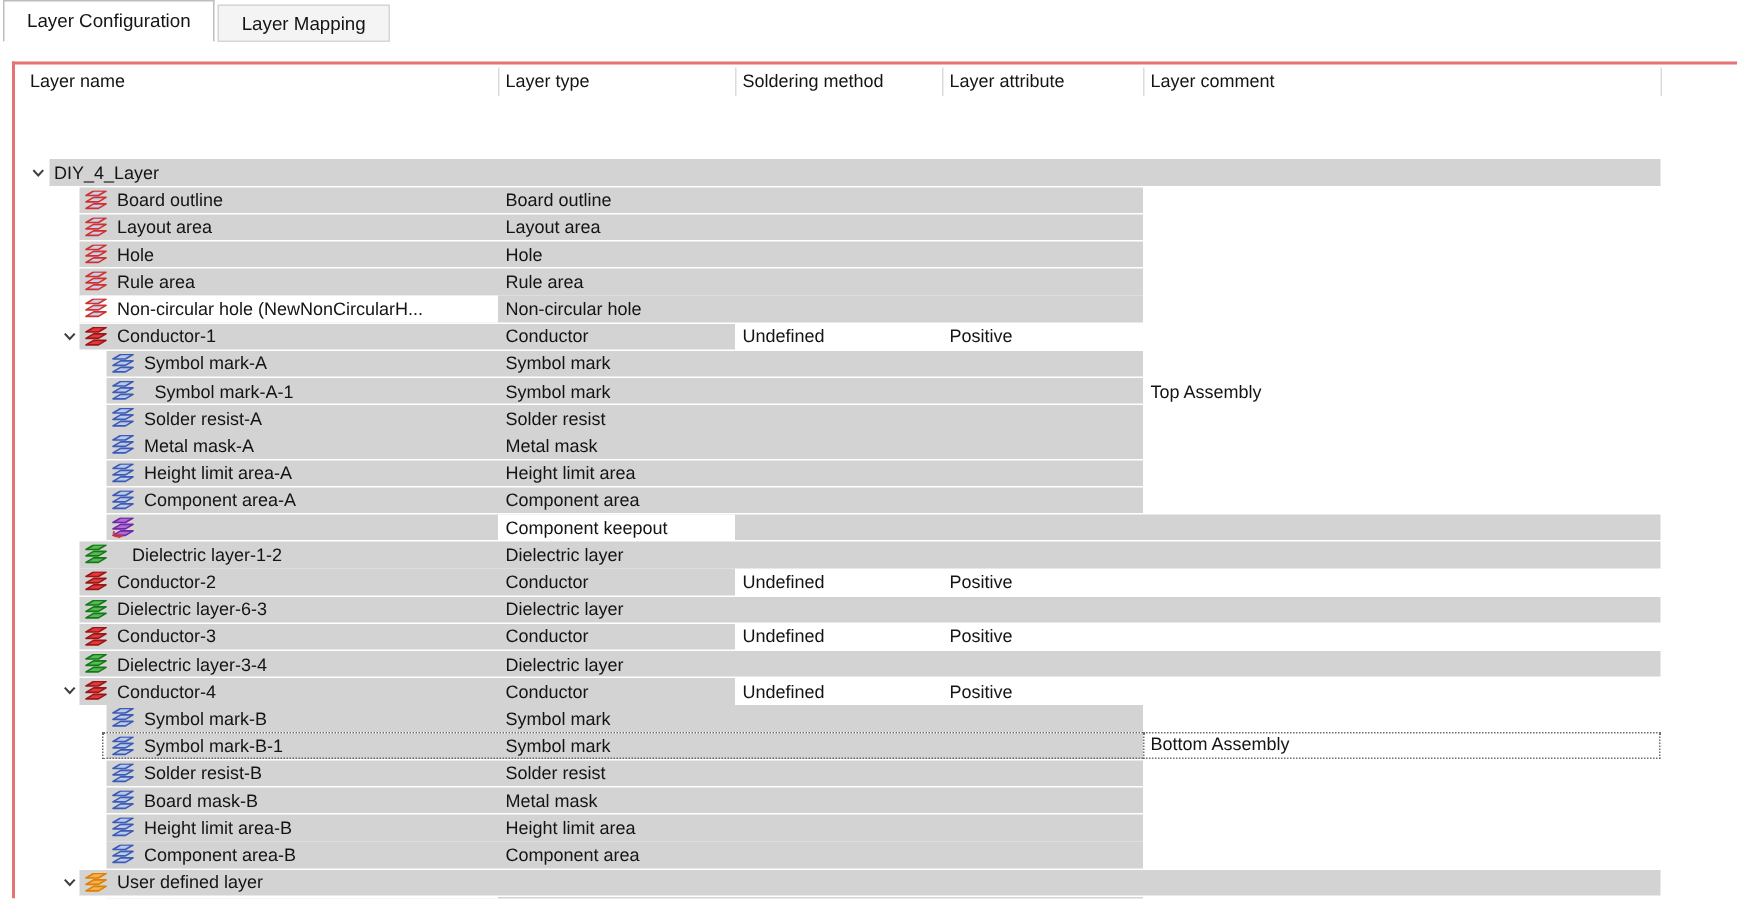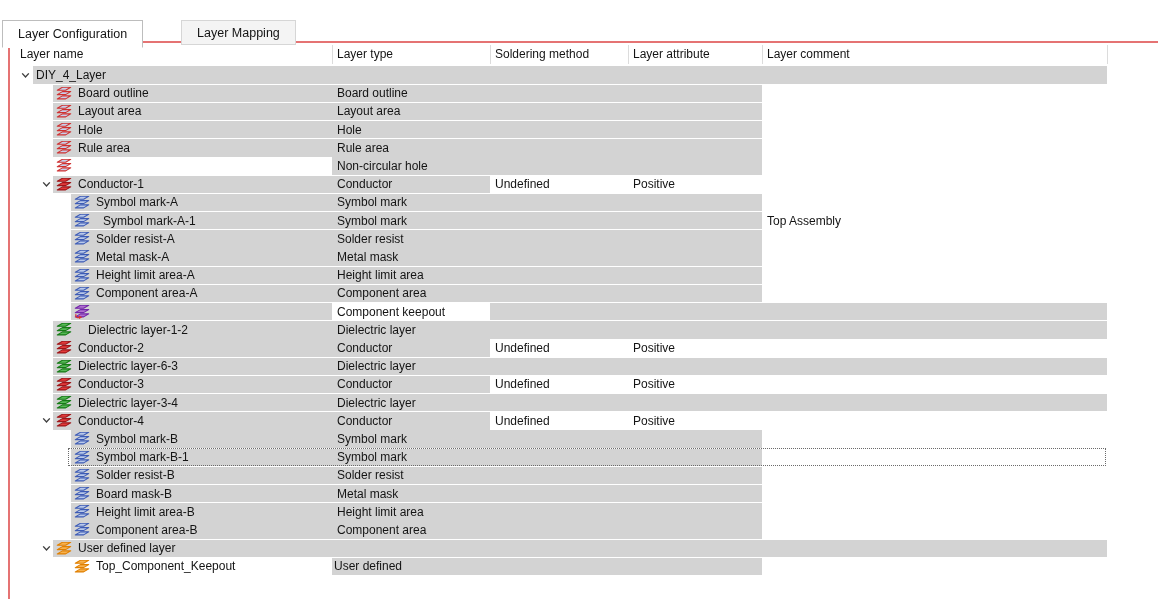--- a/index.html
+++ b/index.html
@@ -1,28 +1,28 @@
 <!DOCTYPE html>
 <html><head>
 <meta charset="utf-8">
 <style>
   html,body{margin:0;padding:0;width:1158px;height:599px;overflow:hidden;background:#fff;
     font-family:"Liberation Sans",sans-serif;color:#141414;position:relative;}
   
-  #tabbar{position:absolute;left:2px;top:20px;display:flex;z-index:3;gap:36px;}
+  #tabbar{position:absolute;left:2px;top:0;display:flex;align-items:flex-end;z-index:3;}
   .tab{height:25px;line-height:25px;padding:0 15px;border:1px solid #d6d6d6;background:#f4f4f4;
     font-size:12.5px;box-sizing:border-box;margin-right:2px;white-space:nowrap;}
   .tab.active{height:28px;line-height:27px;background:#fff;border-color:#bdbdbd;border-bottom:1px solid #fff;}
   
   .hl{position:absolute;background:#e57373;z-index:2;}
   
   .hcell{position:absolute;top:42px;height:24px;line-height:25px;font-size:12px;white-space:nowrap;}
   .vsep{position:absolute;top:45px;height:19px;width:1px;background:#dcdcdc;}
   
-  .row{position:absolute;left:0;width:1158px;height:18.2px;}
+  .row{position:absolute;left:0;width:1158px;height:18.2px;margin-top:40px;}
   .band{position:absolute;top:0.4px;height:17.4px;background:#d3d3d3;}
   .cellw{position:absolute;top:0.4px;height:17.4px;background:#ffffff;}
   .rt{position:absolute;top:0;font-size:12px;line-height:18.4px;white-space:nowrap;z-index:1;}
   .chev{position:absolute;top:3.5px;z-index:1;}
   .licon{position:absolute;top:2.4px;z-index:1;}
   .focusrect{position:absolute;left:68px;width:1038px;top:0.2px;height:17.6px;
     border:1px dotted #6b6b6b;box-sizing:border-box;z-index:0;}
   .editcell{position:absolute;left:762px;width:345px;top:0.2px;height:17.8px;background:#fff;
     border:1px dotted #707070;box-sizing:border-box;font-size:12px;line-height:15.5px;padding-left:4px;z-index:2;}
 </style>
@@ -99,20 +99,21 @@
       <span class="rt" style="left:337px">Rule area</span>
     </div>
     <div class="row" style="top:157.0px">
       <div class="band" style="left:53px;width:709px"></div>
       <div class="cellw" style="left:53px;width:279px"></div>
       <svg class="licon" style="left:56px" width="16" height="14" viewBox="0 0 16 14">
         <path d="M1.3 3.3 L9.6 3.3 L14.7 0.3 L6.4 0.3 Z" fill="#c8d0ea" stroke="#cf3030" stroke-width="1.1" stroke-linejoin="round"></path>
         <path d="M1.3 7.6 L9.6 7.6 L14.7 4.6 L6.4 4.6 Z" fill="#c8d0ea" stroke="#cf3030" stroke-width="1.1" stroke-linejoin="round"></path>
         <path d="M1.3 11.9 L9.6 11.9 L14.7 8.9 L6.4 8.9 Z" fill="#c8d0ea" stroke="#cf3030" stroke-width="1.1" stroke-linejoin="round"></path>
       </svg>
+      <span class="rt" style="left:78px">Non-circular hole (NewNonCircularH...</span>
       <span class="rt" style="left:337px">Non-circular hole</span>
     </div>
     <div class="row" style="top:175.2px">
       <div class="band" style="left:53px;width:437px"></div>
       <svg class="chev" style="left:41px" width="11" height="11" viewBox="0 0 11 11">
     <polyline points="2.2,3.4 5.5,7 8.8,3.4" fill="none" stroke="#3f3f3f" stroke-width="1.4"></polyline>
       </svg>
       <svg class="licon" style="left:56px" width="16" height="14" viewBox="0 0 16 14">
         <path d="M1.3 3.3 L9.6 3.3 L14.7 0.3 L6.4 0.3 Z" fill="#e23b3b" stroke="#9e1518" stroke-width="1.1" stroke-linejoin="round"></path>
         <path d="M1.3 7.6 L9.6 7.6 L14.7 4.6 L6.4 4.6 Z" fill="#e23b3b" stroke="#9e1518" stroke-width="1.1" stroke-linejoin="round"></path>
@@ -278,20 +279,21 @@
     <div class="row" style="top:448.2px">
       <div class="band" style="left:71px;width:691px"></div>
       <div class="focusrect"></div>
       <svg class="licon" style="left:74px" width="16" height="14" viewBox="0 0 16 14">
         <path d="M1.3 3.3 L9.6 3.3 L14.7 0.3 L6.4 0.3 Z" fill="#b9c9ea" stroke="#3d5bb5" stroke-width="1.1" stroke-linejoin="round"></path>
         <path d="M1.3 7.6 L9.6 7.6 L14.7 4.6 L6.4 4.6 Z" fill="#b9c9ea" stroke="#3d5bb5" stroke-width="1.1" stroke-linejoin="round"></path>
         <path d="M1.3 11.9 L9.6 11.9 L14.7 8.9 L6.4 8.9 Z" fill="#b9c9ea" stroke="#3d5bb5" stroke-width="1.1" stroke-linejoin="round"></path>
       </svg>
       <span class="rt" style="left:96px">Symbol mark-B-1</span>
       <span class="rt" style="left:337px">Symbol mark</span>
+      <div class="editcell">Bottom Assembly</div>
     </div>
     <div class="row" style="top:466.4px">
       <div class="band" style="left:71px;width:691px"></div>
       <svg class="licon" style="left:74px" width="16" height="14" viewBox="0 0 16 14">
         <path d="M1.3 3.3 L9.6 3.3 L14.7 0.3 L6.4 0.3 Z" fill="#b9c9ea" stroke="#3d5bb5" stroke-width="1.1" stroke-linejoin="round"></path>
         <path d="M1.3 7.6 L9.6 7.6 L14.7 4.6 L6.4 4.6 Z" fill="#b9c9ea" stroke="#3d5bb5" stroke-width="1.1" stroke-linejoin="round"></path>
         <path d="M1.3 11.9 L9.6 11.9 L14.7 8.9 L6.4 8.9 Z" fill="#b9c9ea" stroke="#3d5bb5" stroke-width="1.1" stroke-linejoin="round"></path>
       </svg>
       <span class="rt" style="left:96px">Solder resist-B</span>
       <span class="rt" style="left:337px">Solder resist</span>

